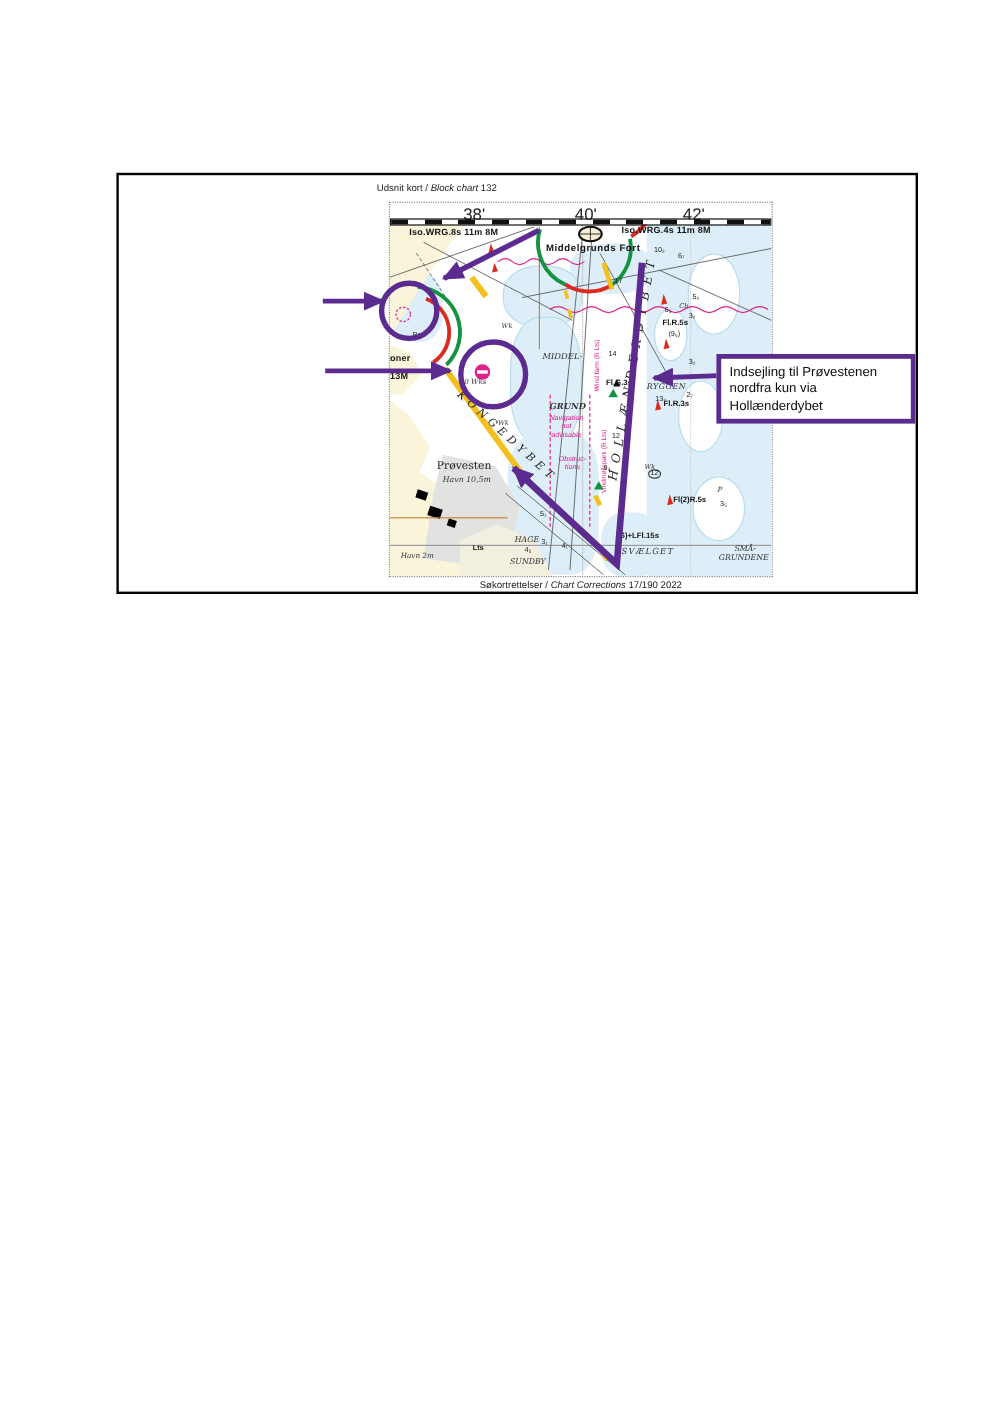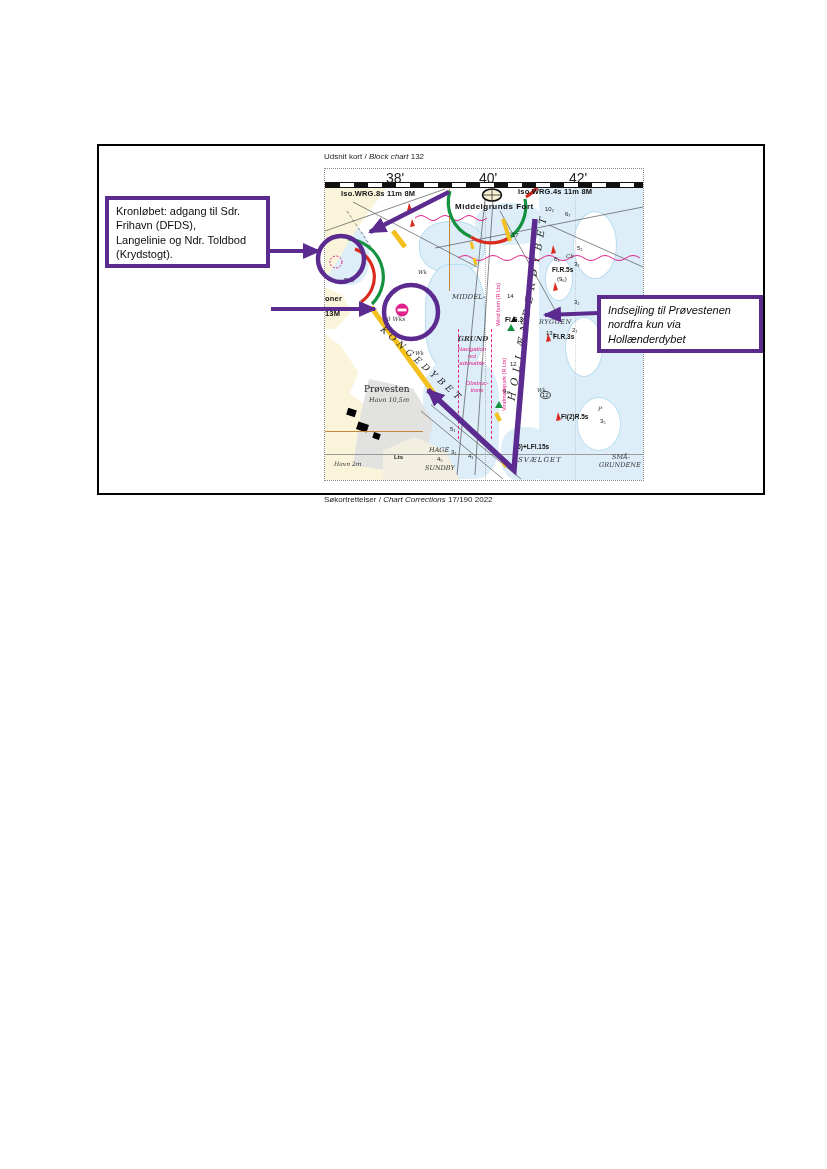--- a/index.html
+++ b/index.html
@@ -3,22 +3,22 @@
 <meta charset="utf-8">
 <style>
   html,body{margin:0;padding:0;background:#fff;}
   .page{position:relative;width:827px;height:1169px;background:#fff;overflow:hidden;
         font-family:"Liberation Sans",sans-serif;}
   .figure{position:absolute;left:97px;top:144px;width:668px;height:351px;
           border:2px solid #000;background:#fff;box-sizing:border-box;}
   
   .chart{position:absolute;left:225px;top:22px;width:320px;height:313px;
          border:1px dotted #8a8a8a;box-sizing:border-box;background:#fff;overflow:hidden;}
-  .chart-title{position:absolute;left:225px;top:6px;font-size:8px;color:#222;white-space:nowrap;text-align:center;}
-  .chart-caption{position:absolute;left:225px;top:349px;width:320px;text-align:left;
+  .chart-title{position:absolute;left:215px;top:6px;font-size:8px;color:#222;white-space:nowrap;text-align:center;}
+  .chart-caption{position:absolute;left:225px;top:337px;width:320px;text-align:center;
                  font-size:8px;color:#222;white-space:nowrap;}
   .it{font-style:italic;}
   .lonlab{position:absolute;top:1px;font-size:14px;color:#222;}
   .scalebar{position:absolute;left:0;right:0;top:13px;height:4px;border:1px solid #111;
             background:repeating-linear-gradient(90deg,#111 0 14px,#fff 14px 28px);}
   .blob{position:absolute;}
   .lb{position:absolute;white-space:nowrap;color:#111;font-family:"Liberation Sans",sans-serif;}
   .lt{font-weight:bold;font-size:7.5px;letter-spacing:.2px;}
   .lt2{font-weight:bold;font-size:6.5px;}
   .dep{font-size:6px;color:#222;}
@@ -221,26 +221,20 @@
     </defs>
     <circle cx="242" cy="113" r="23" fill="none" stroke="#5b2b8f" stroke-width="4.5"></circle>
     <circle cx="312" cy="166" r="27" fill="none" stroke="#5b2b8f" stroke-width="4.5"></circle>
     <path d="M170 105 L220 105" stroke="#5b2b8f" stroke-width="4" fill="none" marker-end="url(#ah)"></path>
     <path d="M172 163 L276 163" stroke="#5b2b8f" stroke-width="4" fill="none" marker-end="url(#ah)"></path>
     <path d="M500 167 L446 169" stroke="#5b2b8f" stroke-width="4" fill="none" marker-end="url(#ah)"></path>
     <path d="M350 46 L271 86" stroke="#5b2b8f" stroke-width="4.5" fill="none" marker-end="url(#ah)"></path>
     <path d="M436 73 L415 324 L329 244" stroke="#5b2b8f" stroke-width="5.5" fill="none" stroke-linejoin="miter" marker-end="url(#ah)"></path>
   </svg>
 
-  <div class="callout" style="left:6px;top:50px;width:165px;height:72px;">
-    <div class="ln">Kronløbet: adgang til Sdr.</div>
-    <div class="ln">Frihavn (DFDS),</div>
-    <div class="ln">Langelinie og Ndr. Toldbod</div>
-    <div class="ln">(Krydstogt).</div>
-  </div>
-  <div class="callout" style="left:498px;top:149px;width:166px;height:58px;font-style:italic;">
+  <div class="callout" style="left:498px;top:149px;width:166px;height:58px;">
     <div class="ln">Indsejling til Prøvestenen</div>
     <div class="ln">nordfra kun via</div>
     <div class="ln">Hollænderdybet</div>
   </div>
 
  </div>
 </div>
 
 </body></html>

